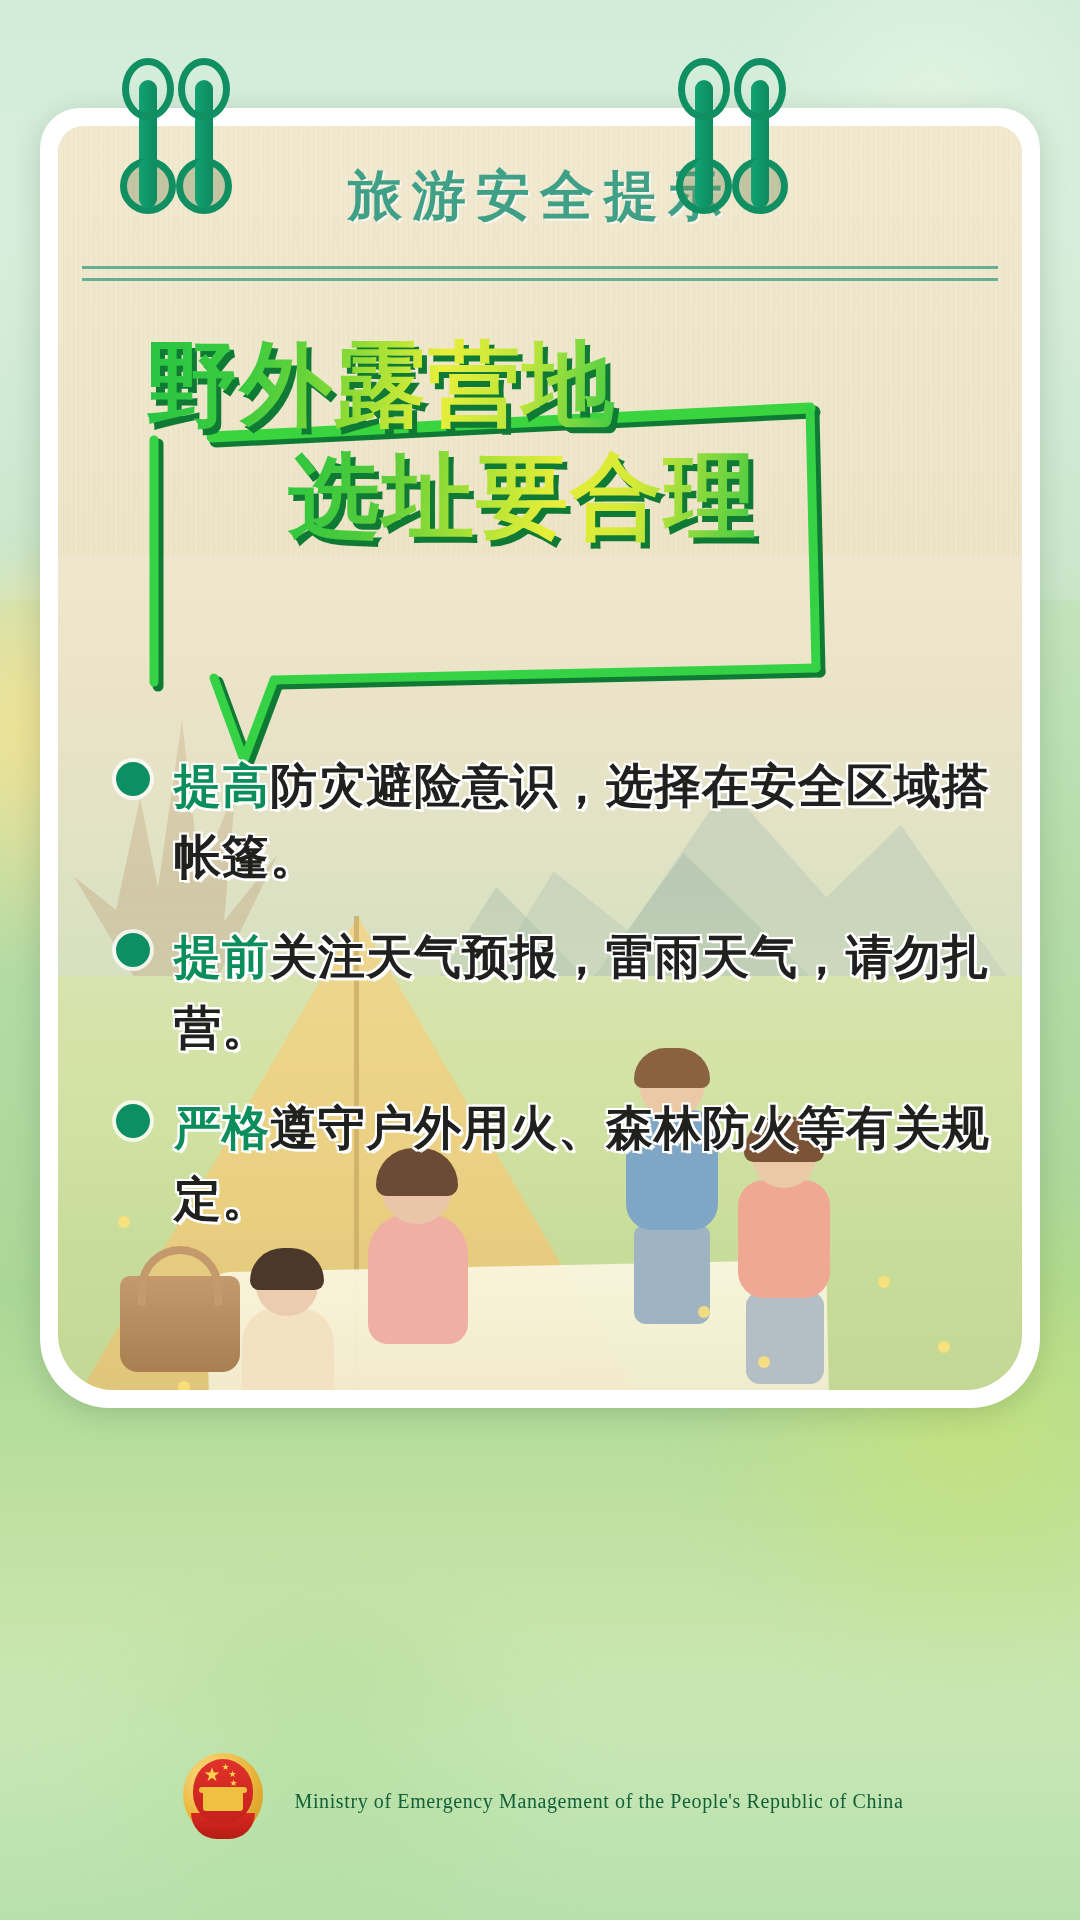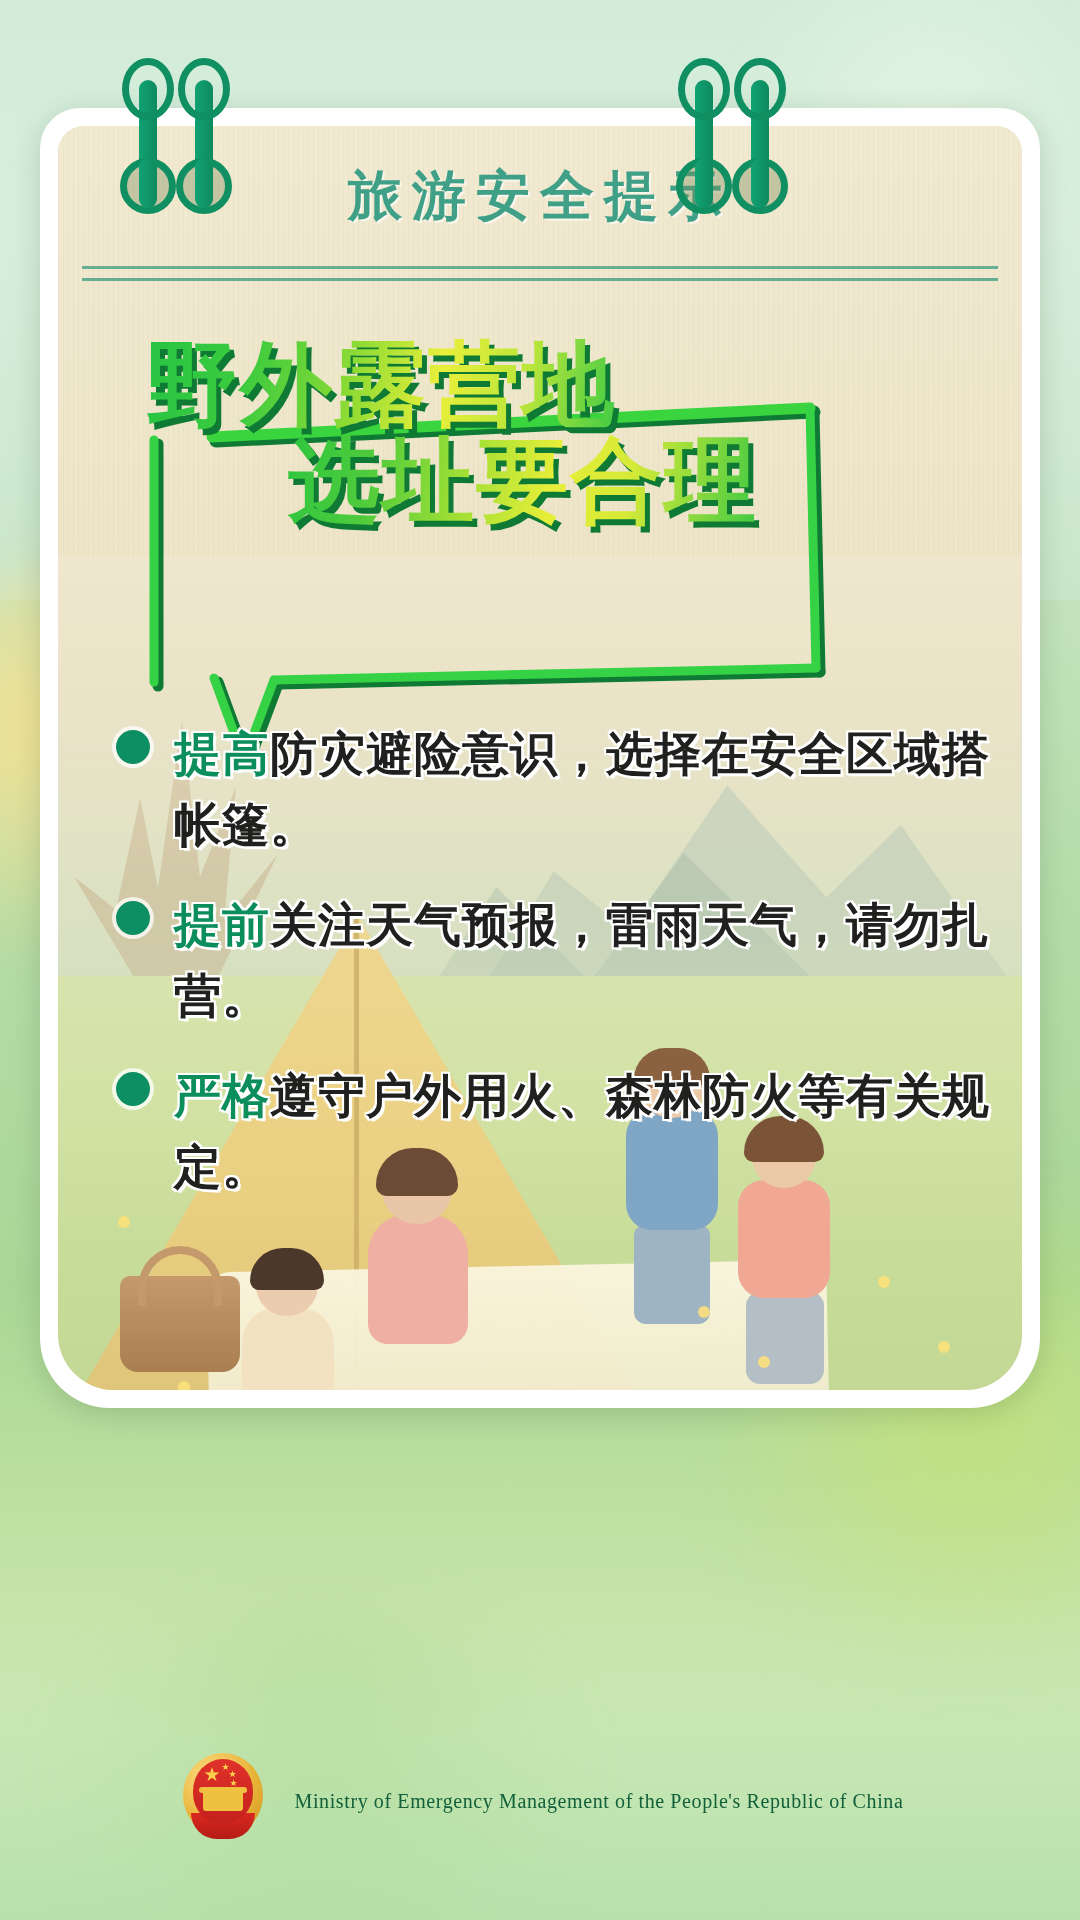--- a/index.html
+++ b/index.html
@@ -185,30 +185,30 @@
     font-weight:bold;font-size:92px;line-height:1.06;letter-spacing:2px;
     white-space:nowrap;
   }
   .hl .g{
     background:linear-gradient(100deg,#27c443 0%,#3ccb3f 22%,#8ddb34 44%,#e9ef3a 62%,#b9e53a 80%,#3fcb45 100%);
     -webkit-background-clip:text;background-clip:text;color:transparent;
     -webkit-text-fill-color:transparent;
     filter:drop-shadow(5px 6px 0 #0f7a33);
   }
   .hl1{position:absolute;left:88px;top:0;}
-  .hl2{position:absolute;left:230px;top:96px;}
+  .hl2{position:absolute;left:230px;top:112px;}
   .hl2 .g{
     background:linear-gradient(100deg,#2ec63f 0%,#4ecb3c 18%,#9ade35 36%,#e6ee38 56%,#d5ea37 72%,#3ec943 100%);
     -webkit-background-clip:text;background-clip:text;
     -webkit-text-fill-color:transparent;
     filter:drop-shadow(5px 6px 0 #0f7a33);
   }
 
   
-  .bullets{position:absolute;left:58px;top:592px;width:880px;z-index:5;}
+  .bullets{position:absolute;left:58px;top:624px;width:880px;z-index:5;}
   .bl{display:flex;align-items:flex-start;margin-bottom:28px;}
   .dot{
     flex:0 0 auto;width:34px;height:34px;border-radius:50%;
     background:#0e8f63;margin:12px 24px 0 0;
     box-shadow:0 0 0 4px rgba(255,255,255,.75);
   }
   .txt{
     font-family:"DejaVu Sans","Liberation Sans",sans-serif;
     font-size:47px;line-height:1.52;font-weight:bold;color:#20211f;
     letter-spacing:1px;

